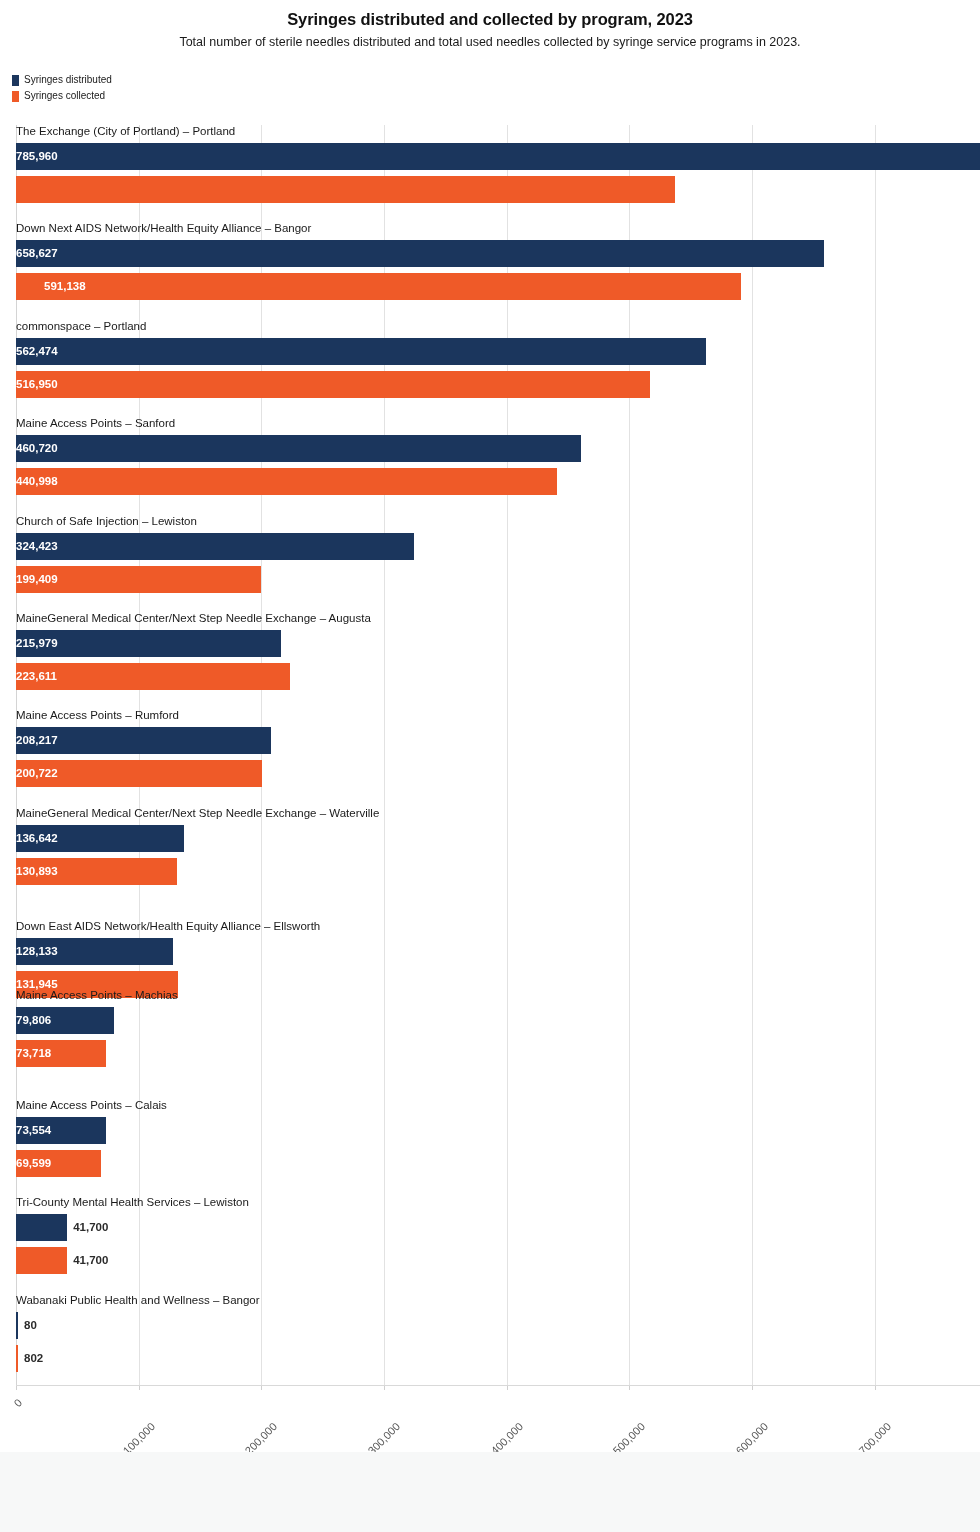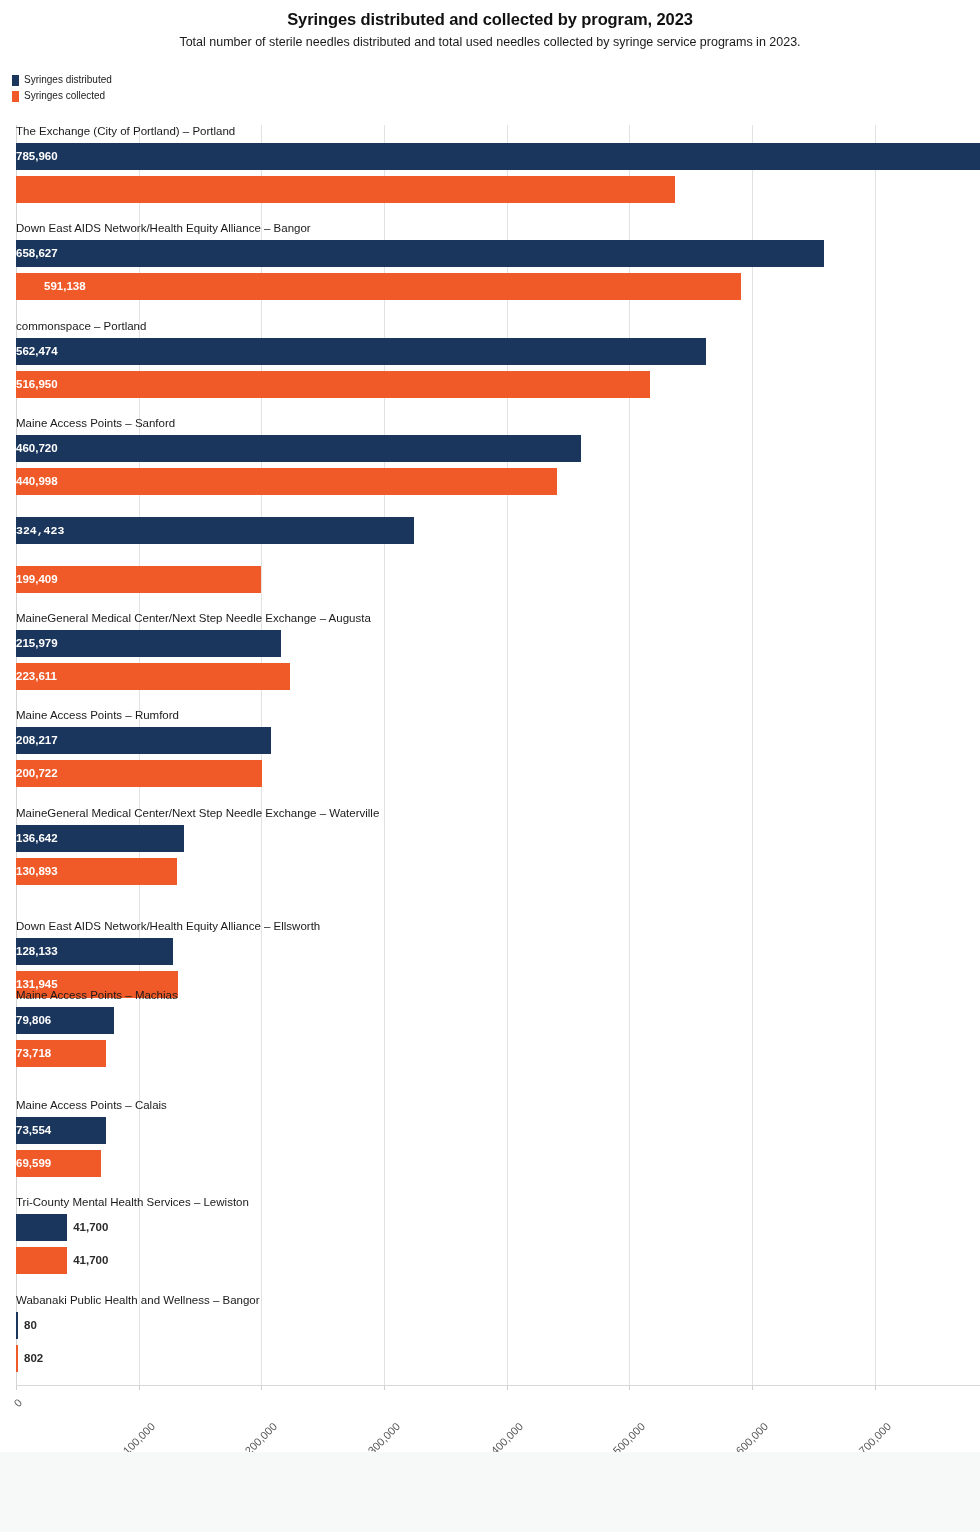--- a/index.html
+++ b/index.html
@@ -142,21 +142,21 @@
           <div class="group-label">The Exchange (City of Portland) – Portland</div>
           <div class="bar-row" style="top: 18px; right: 0px;">
             <div class="bar" style="width: 964px; background: rgb(27, 54, 93);"></div>
             <div class="bar-value inside" style="left: 0px; width: 964px;">785,960</div>
           </div>
           <div class="bar-row" style="top: 51px; right: 0px;">
             <div class="bar" style="width: 659.008px; background: rgb(239, 90, 40);"></div>
           </div>
         </div>
         <div class="group" style="top: 97.4px; height: 78px;">
-          <div class="group-label">Down East AIDS Network/Health Equity Alliance – Bangor</div>
+          <div class="group-label">Down Next AIDS Network/Health Equity Alliance – Bangor</div>
           <div class="bar-row" style="top: 18px; right: 0px;">
             <div class="bar" style="width: 807.823px; background: rgb(27, 54, 93);"></div>
             <div class="bar-value inside" style="left: 0px; width: 807.823px;">658,627</div>
           </div>
           <div class="bar-row" style="top: 51px; right: 0px;">
             <div class="bar" style="width: 725.046px; background: rgb(239, 90, 40);"></div>
             <div class="bar-value inside" style="left: 0px; width: 725.046px; padding-left: 28px;">591,138</div>
           </div>
         </div>
         <div class="group" style="top: 194.8px; height: 78px;">
@@ -176,21 +176,21 @@
             <div class="bar" style="width: 565.085px; background: rgb(27, 54, 93);"></div>
             <div class="bar-value inside" style="left: 0px; width: 565.085px;">460,720</div>
           </div>
           <div class="bar-row" style="top: 51px; right: 0px;">
             <div class="bar" style="width: 540.895px; background: rgb(239, 90, 40);"></div>
             <div class="bar-value inside" style="left: 0px; width: 540.895px;">440,998</div>
           </div>
         </div>
         <div class="group" style="top: 389.6px; height: 78px;">
           <div class="group-label">Church of Safe Injection – Lewiston</div>
-          <div class="bar-row" style="top: 2px; right: 0px; font-family: Liberation Mono, monospace;">
+          <div class="bar-row" style="top: 18px; right: 0px;">
             <div class="bar" style="width: 397.913px; background: rgb(27, 54, 93);"></div>
             <div class="bar-value inside" style="left: 0px; width: 397.913px;">324,423</div>
           </div>
           <div class="bar-row" style="top: 51px; right: 0px;">
             <div class="bar" style="width: 244.58px; background: rgb(239, 90, 40);"></div>
             <div class="bar-value inside" style="left: 0px; width: 244.58px;">199,409</div>
           </div>
         </div>
         <div class="group" style="top: 487px; height: 78px;">
           <div class="group-label">MaineGeneral Medical Center/Next Step Needle Exchange – Augusta</div>

